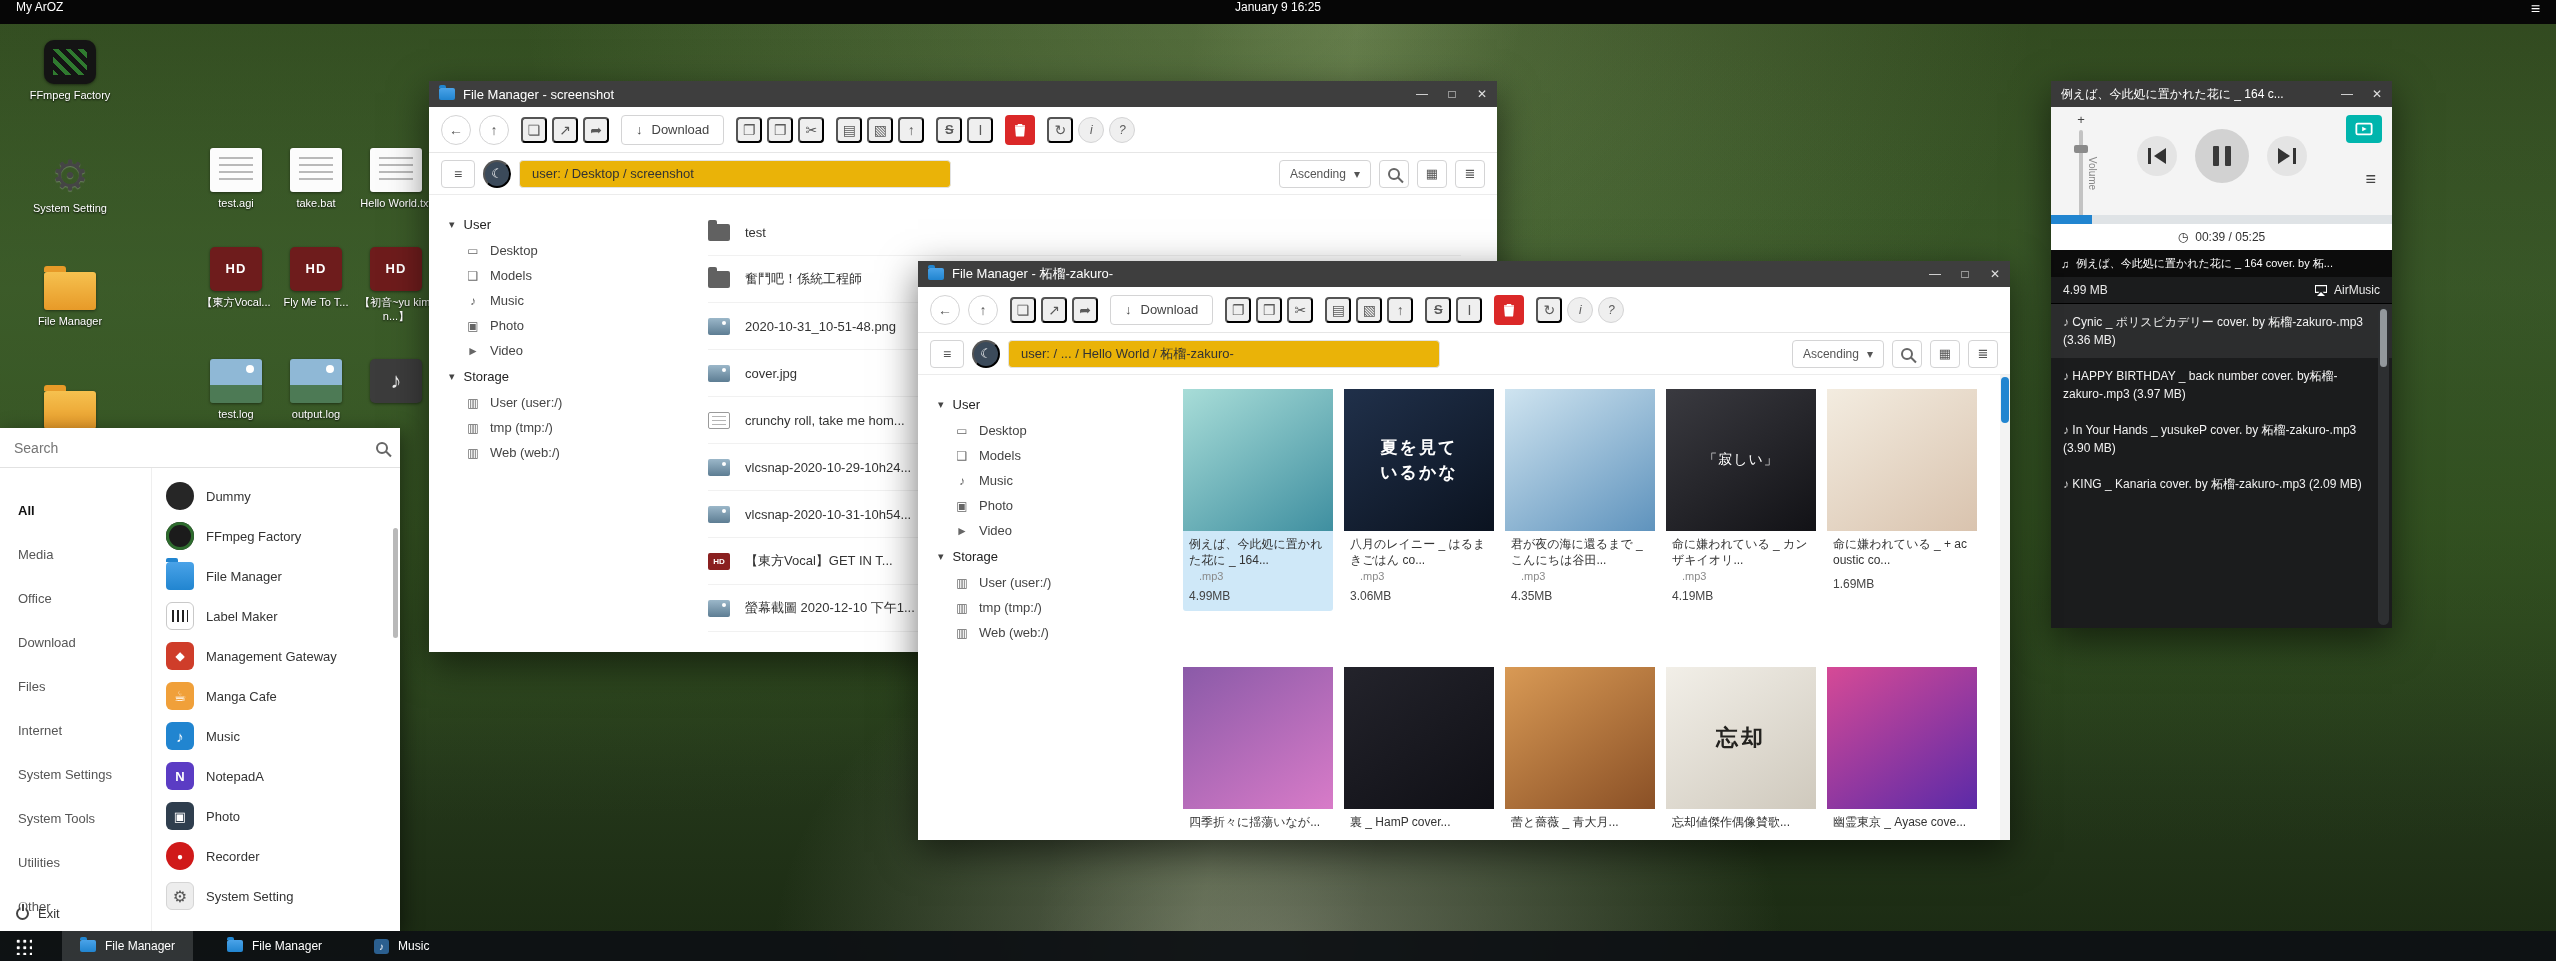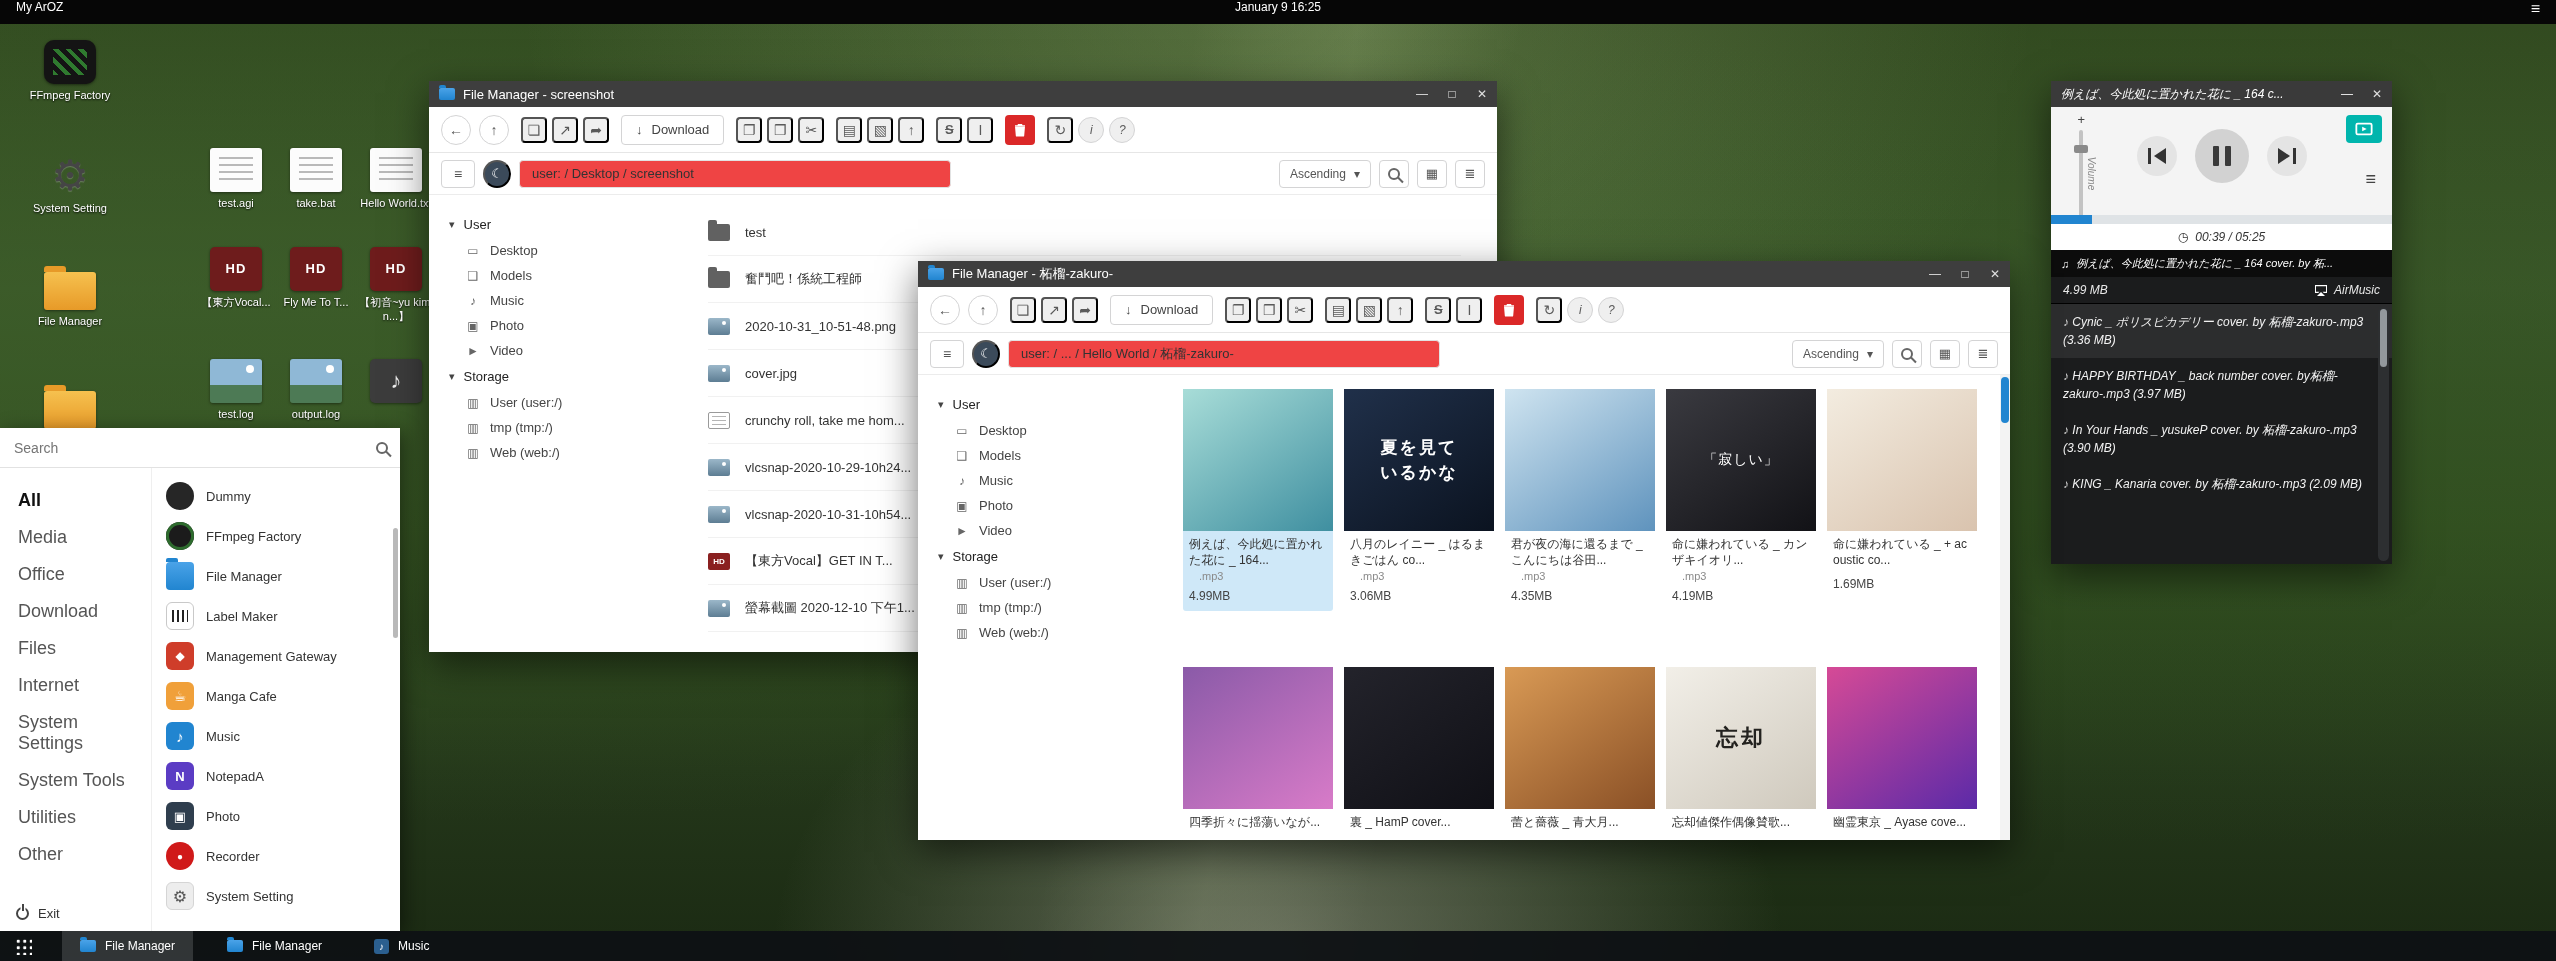--- a/index.html
+++ b/index.html
@@ -55,21 +55,21 @@
   
   .startmenu{position:absolute;left:0;top:428px;width:400px;height:503px;background:#fff;z-index:50;
     box-shadow:4px 4px 18px rgba(0,0,0,.45);display:flex;flex-direction:column;}
   .sm-search{height:40px;border-bottom:1px solid #e2e2e2;display:flex;align-items:center;padding:0 12px;gap:8px;}
   .sm-search input{flex:1;border:none;outline:none;font-size:14px;color:#333;font-family:inherit;}
   .mag{width:12px;height:12px;border:2px solid #666;border-radius:50%;position:relative;flex-shrink:0;}
   .mag::after{content:"";position:absolute;width:7px;height:2px;background:#666;
     transform:rotate(45deg);right:-6px;bottom:-3px;}
   .sm-body{flex:1;display:flex;position:relative;overflow:hidden;}
   .sm-cats{width:152px;border-right:1px solid #efefef;padding-top:14px;position:relative;}
-  .sm-cat{padding:8px 18px;font-size:18px;color:#555;cursor:pointer;}
+  .sm-cat{padding:8px 18px;font-size:13px;color:#555;cursor:pointer;margin-top:13px;}
   .sm-cat.active{color:#111;font-weight:bold;}
   .sm-exit{position:absolute;bottom:10px;left:16px;display:flex;align-items:center;gap:9px;
     font-size:13px;color:#333;cursor:pointer;}
   .power{width:13px;height:13px;border:2px solid #444;border-radius:50%;position:relative;}
   .power::after{content:"";position:absolute;top:-5px;left:50%;transform:translateX(-50%);
     width:2px;height:7px;background:#444;box-shadow:0 0 0 1.5px #fff;}
   .sm-apps{flex:1;padding-top:8px;position:relative;overflow:hidden;}
   .sm-app{display:flex;align-items:center;gap:12px;padding:6px 14px;cursor:pointer;}
   .sm-app span.lbl{font-size:13px;color:#333;}
   .ai{width:28px;height:28px;border-radius:6px;position:relative;display:flex;align-items:center;
@@ -126,21 +126,21 @@
   .tb-download{display:flex;align-items:center;gap:9px;border:1px solid #d4d4d5;border-radius:4px;
     height:30px;padding:0 14px;font-size:13px;color:#444;background:#fff;cursor:pointer;margin-left:12px;}
   .tb-delete{width:30px;height:30px;background:#db2828;border-radius:4px;display:flex;align-items:center;
     justify-content:center;margin-left:12px;cursor:pointer;border:none;}
   .addressbar{height:42px;display:flex;align-items:center;padding:0 12px;gap:8px;
     border-bottom:1px solid #ececec;background:#fff;flex-shrink:0;}
   .ab-btn{width:34px;height:28px;border:1px solid #d4d4d5;border-radius:4px;background:#fff;
     display:flex;align-items:center;justify-content:center;color:#555;font-size:14px;cursor:pointer;}
   .ab-moon{width:28px;height:28px;border-radius:50%;background:#3b4a5a;color:#fff;display:flex;
     align-items:center;justify-content:center;font-size:13px;cursor:pointer;}
-  .breadcrumb{width:432px;height:28px;background:#ef4444;border:1px solid #e2e2e2;border-radius:4px;
+  .breadcrumb{width:432px;height:28px;background:#eab308;border:1px solid #e2e2e2;border-radius:4px;
     display:flex;align-items:center;padding:0 12px;font-size:13px;color:#333;cursor:pointer;
     white-space:nowrap;overflow:hidden;}
   .ab-right{margin-left:auto;display:flex;align-items:center;gap:8px;}
   .sort-select{height:28px;border:1px solid #d4d4d5;border-radius:4px;background:#fff;display:flex;
     align-items:center;gap:8px;padding:0 10px;font-size:12px;color:#555;cursor:pointer;}
   .ab-sq{width:30px;height:28px;border:1px solid #d4d4d5;border-radius:4px;background:#fff;
     display:flex;align-items:center;justify-content:center;color:#555;font-size:13px;cursor:pointer;}
 
   .fm-body{flex:1;display:flex;overflow:hidden;position:relative;}
   .fm-sidebar{width:245px;padding:16px 0 0 20px;font-size:13px;color:#333;flex-shrink:0;}
@@ -235,21 +235,21 @@
   .tk-icon{width:16px;height:12px;position:relative;flex-shrink:0;}
   .tk-folder{background:linear-gradient(180deg,#4aa3e8,#2185d0);border-radius:2px;}
   .tk-folder::before{content:"";position:absolute;top:-3px;left:0;width:7px;height:3px;
     background:#2185d0;border-radius:2px 2px 0 0;}
   .tk-music{background:#2b5f8f;border-radius:3px;height:15px;width:15px;}
   .tk-music::after{content:"♪";position:absolute;inset:0;display:flex;align-items:center;
     justify-content:center;color:#fff;font-size:10px;}
 
   #fm1{left:429px;top:81px;width:1068px;height:571px;z-index:10;}
   #fm2{left:918px;top:261px;width:1092px;height:579px;z-index:20;}
-  #player{left:2051px;top:81px;width:341px;height:483px;z-index:15;font-style:italic;}
+  #player{left:2051px;top:81px;width:341px;height:547px;z-index:15;}
 </style>
 </head>
 <body>
 
 <div class="screen">
 
   <div class="topbar">
     <span>My ArOZ</span>
     <span class="clock">January 9 16:25</span>
     <span class="burger">≡</span>

